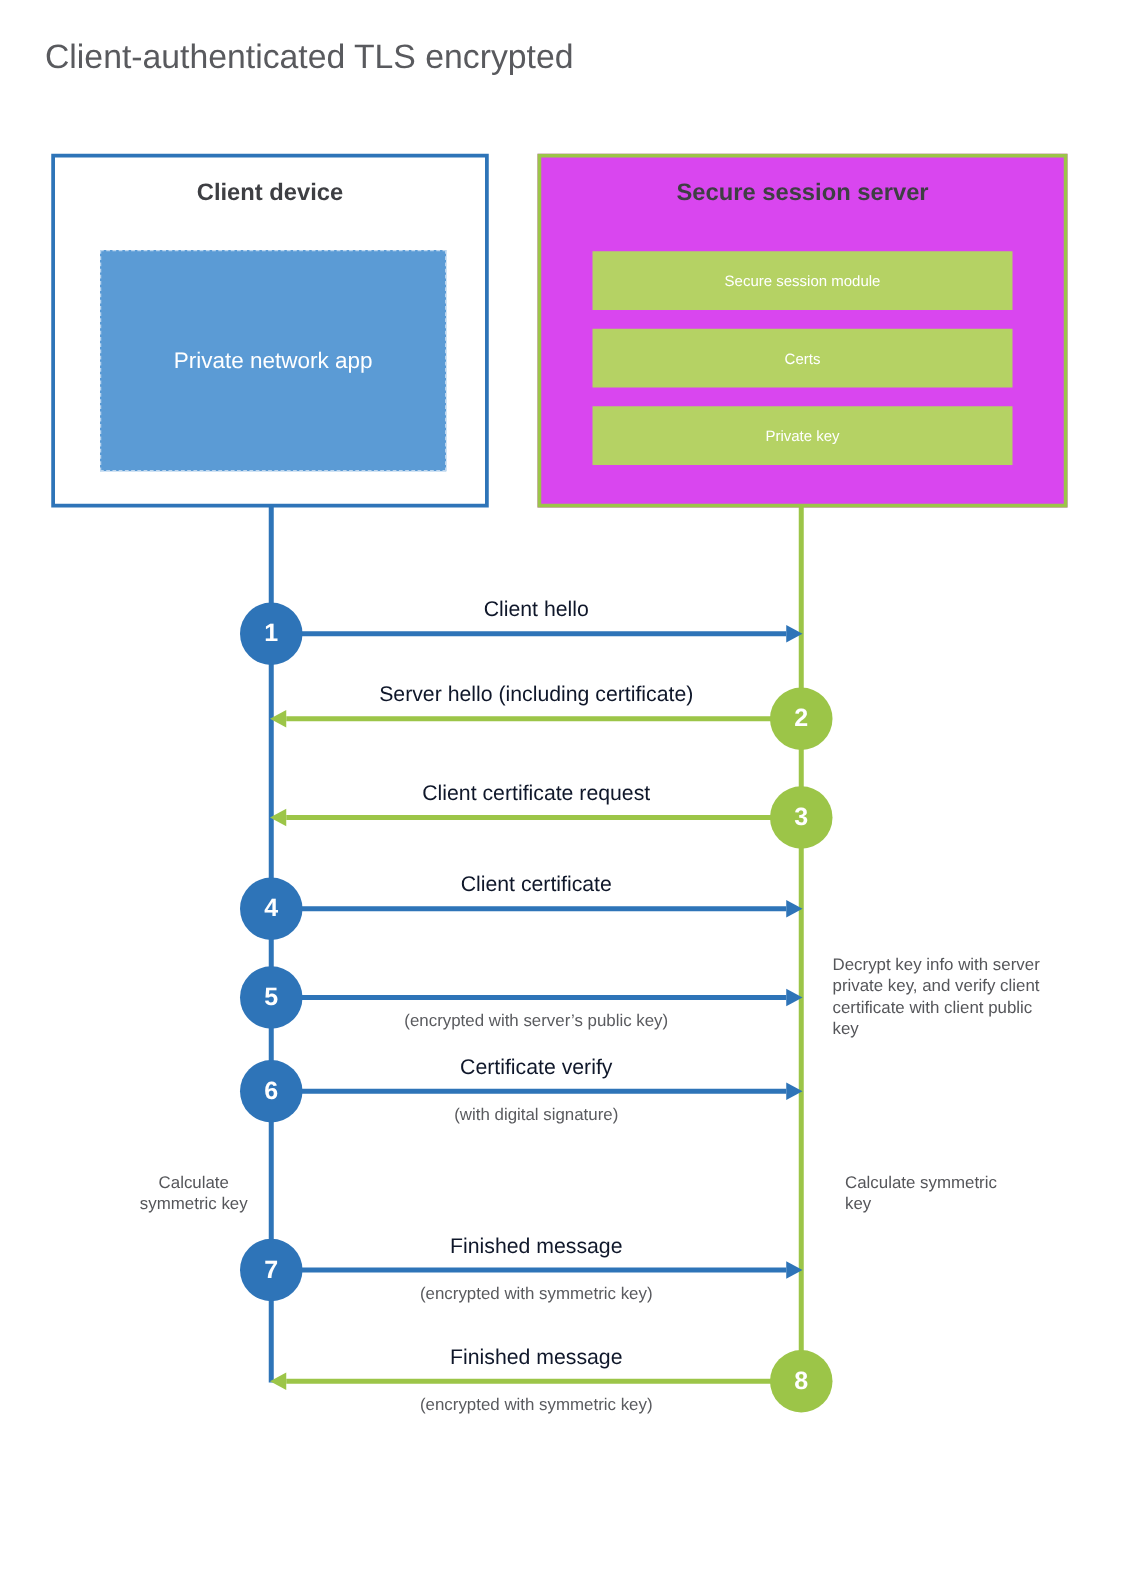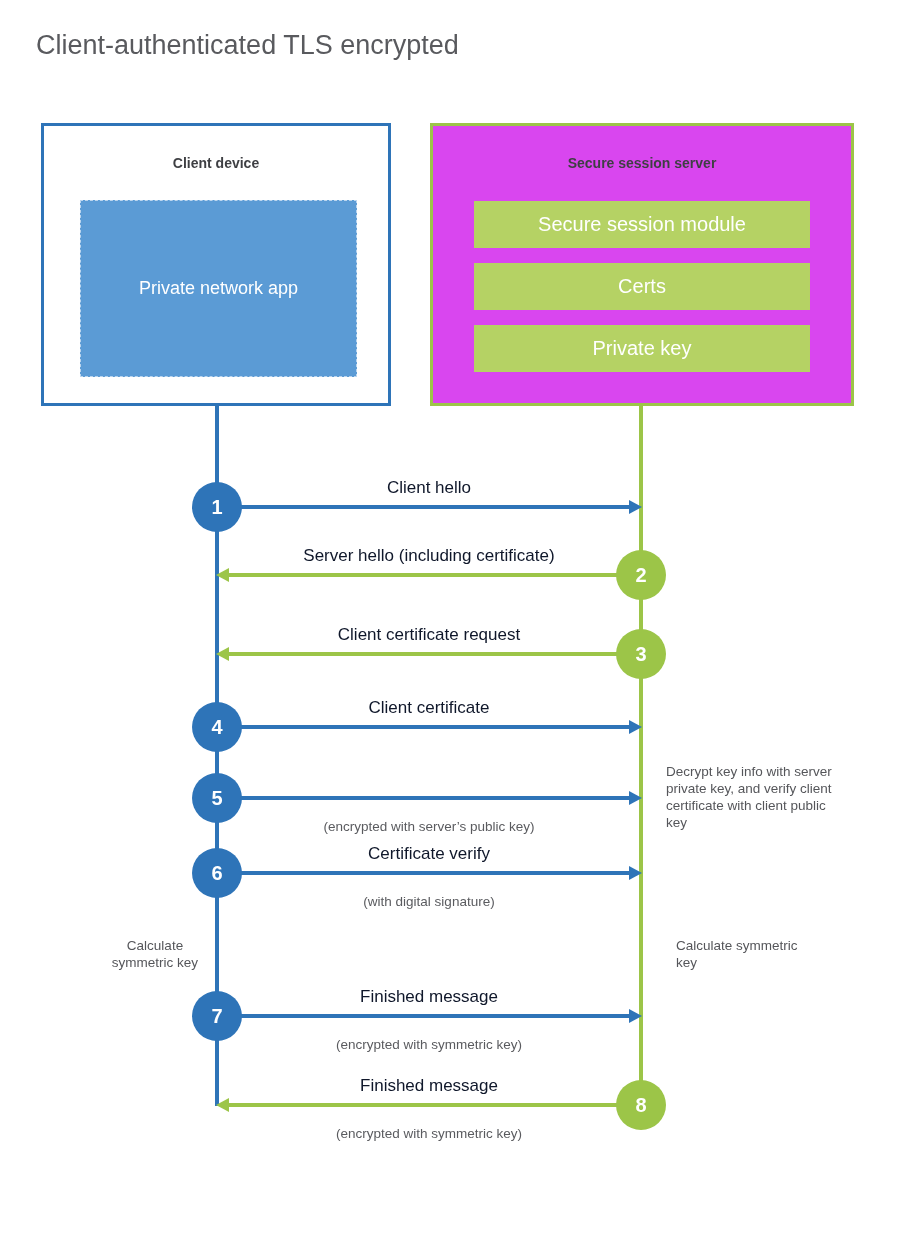--- a/index.html
+++ b/index.html
@@ -14,32 +14,32 @@
   
   .client-box{
     position:absolute;left:41px;top:123px;width:344px;height:277px;
     border:3px solid #2e74b8;background:#fff;
   }
   .server-box{
     position:absolute;left:430px;top:123px;width:418px;height:277px;
     border:3px solid #9cc548;background:#d946ef;
   }
   .box-title{
-    text-align:center;font-weight:700;font-size:14px;color:#3e3f43;margin-top:29px;
+    text-align:center;font-weight:700;font-size:19px;color:#3e3f43;margin-top:18px;
   }
   .client-app{
     position:absolute;left:36px;top:74px;width:277px;height:177px;
     background:#5b9bd5;border:1px dashed #bcd6ef;box-sizing:border-box;
     display:flex;align-items:center;justify-content:center;
     color:#ffffff;font-size:18px;text-align:center;
   }
   .client-app span{max-width:160px;line-height:1.5;}
   .server-bar{
     position:absolute;left:41px;width:336px;height:47px;background:#b5d264;
-    color:#ffffff;font-size:20px;display:flex;align-items:center;justify-content:center;
+    color:#ffffff;font-size:12px;display:flex;align-items:center;justify-content:center;
   }
   .bar-0{top:75px}.bar-1{top:137px}.bar-2{top:199px}
   
   .vline{position:absolute;width:4px;top:404px;height:702px;}
   .vblue{left:215px;background:#2e74b8;}
   .vgreen{left:639px;background:#9cc548;}
   
   .hline{position:absolute;height:4px;width:412px;}
   .hr{left:217px;background:#2e74b8;}
   .hl{left:229px;background:#9cc548;}
@@ -49,21 +49,21 @@
   
   .circle{
     position:absolute;width:50px;height:50px;border-radius:50%;z-index:2;
     color:#fff;font-weight:700;font-size:20px;
     display:flex;align-items:center;justify-content:center;
   }
   .cb{left:192px;background:#2e74b8;}
   .cg{left:616px;background:#9cc548;}
   
   .msg{position:absolute;left:217px;width:424px;text-align:center;font-size:17px;color:#0f172a;}
-  .sub{position:absolute;left:217px;width:424px;text-align:center;font-size:13.5px;color:#5a5b5f;margin-top:10px;}
+  .sub{position:absolute;left:217px;width:424px;text-align:center;font-size:13.5px;color:#5a5b5f;}
   
   .note{position:absolute;font-size:13.5px;color:#55565a;line-height:17px;}
   .note-decrypt{left:666px;top:763px;width:182px;}
   .note-calc-left{left:95px;top:937px;width:120px;text-align:center;}
   .note-calc-right{left:676px;top:937px;width:130px;text-align:left;}
 </style>
 </head>
 <body>
 
 <div class="canvas">

